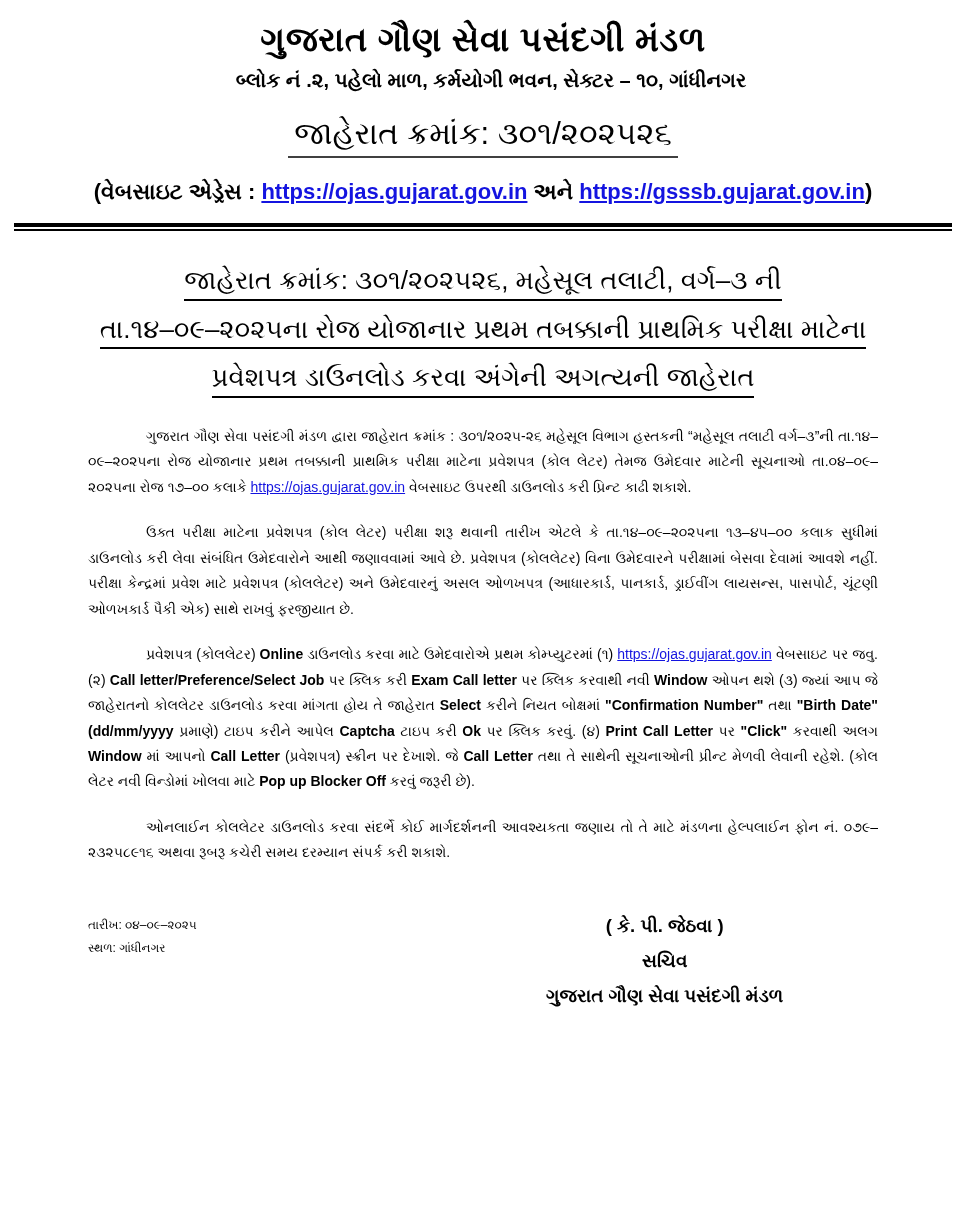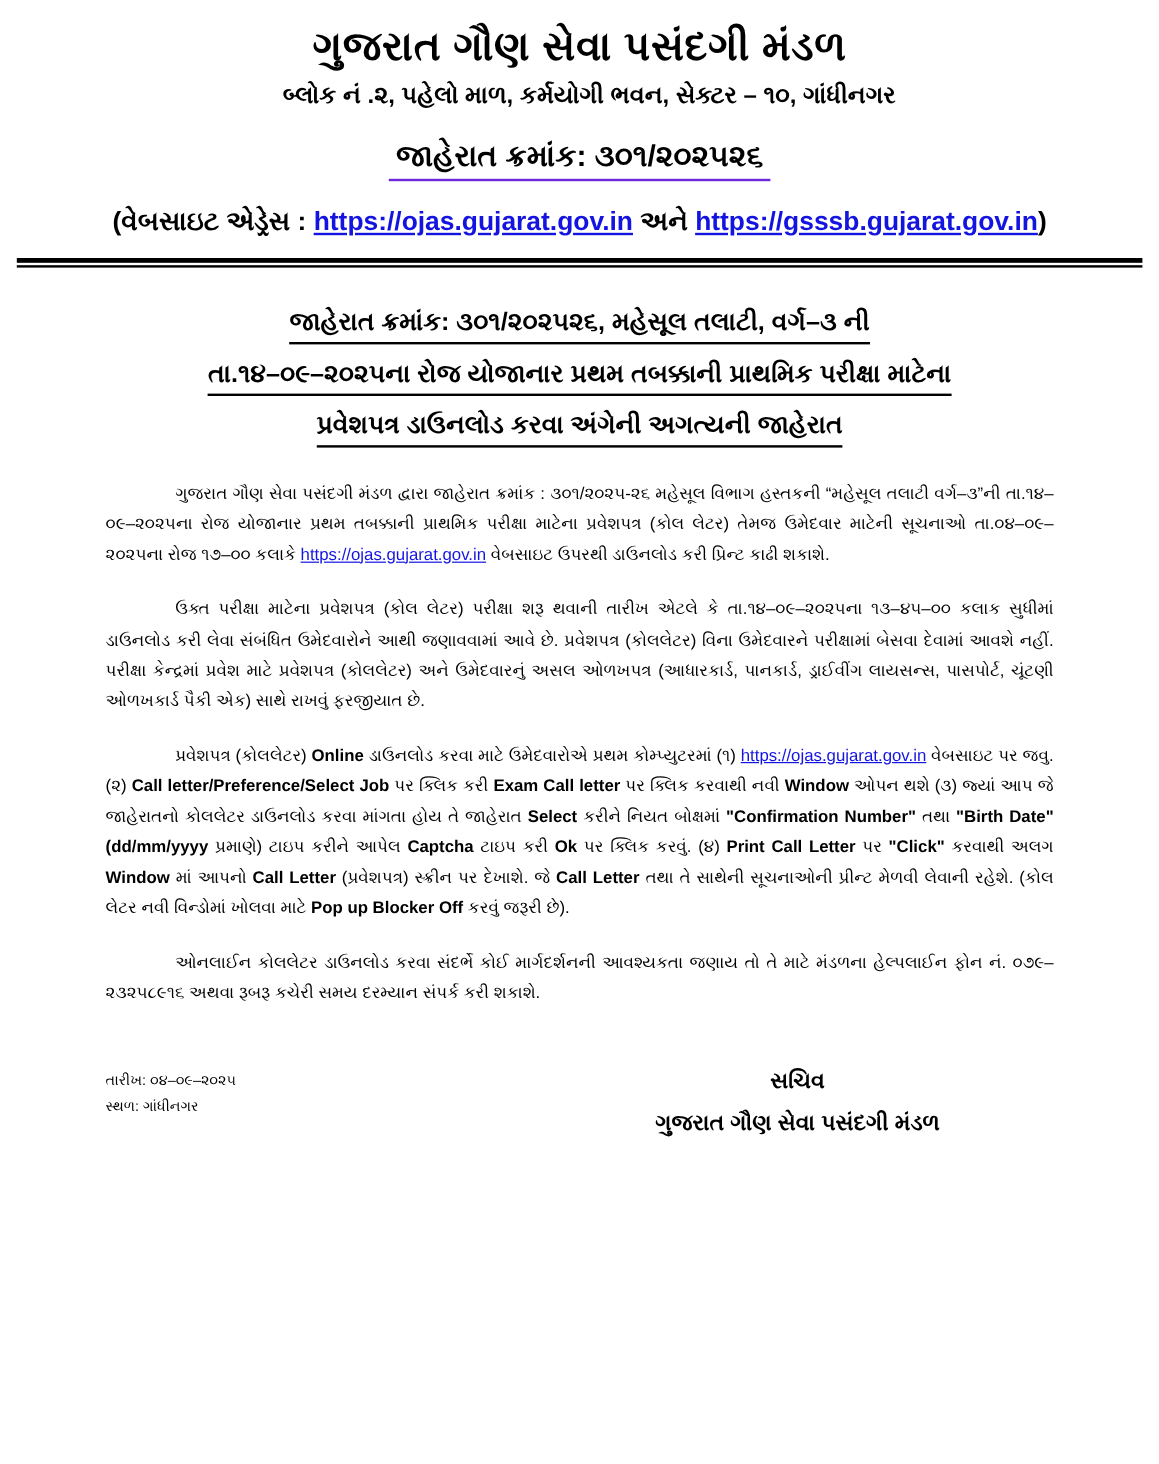--- a/index.html
+++ b/index.html
@@ -39,23 +39,23 @@
     font-size: 20px;
     font-weight: bold;
     line-height: 1.3;
     margin: 0 0 22px 16px;
   }
   .ad-number-wrap {
     margin: 0 0 20px 0;
   }
   .ad-number {
     display: inline-block;
-    font-size: 25px;
-    font-weight: bold;
-    border-bottom: 2px solid #6d28d9;
+    font-size: 31px;
+    font-weight: normal;
+    border-bottom: 2px solid #404040;
     padding: 0 6px 3px 6px;
     line-height: 1.25;
   }
   .website-line {
     font-size: 22px;
     font-weight: bold;
     line-height: 1.3;
     margin: 0 0 16px 0;
   }
   a.link, .link {
@@ -71,22 +71,22 @@
     border-bottom: 2px solid #000;
     height: 2px;
   }
 
   
   .title-block {
     text-align: center;
     margin-top: 34px;
   }
   .title-line {
-    font-size: 21px;
-    font-weight: bold;
+    font-size: 26px;
+    font-weight: normal;
     line-height: 1.18;
     margin: 0 0 13px 0;
   }
   .title-line span.u {
     display: inline-block;
     border-bottom: 2px solid #000;
     padding-bottom: 3px;
   }
 
   
@@ -170,18 +170,19 @@
 
     <p class="para">ઓનલાઈન કોલલેટર ડાઉનલોડ કરવા સંદર્ભે કોઈ માર્ગદર્શનની આવશ્યકતા જણાય તો તે માટે મંડળના હેલ્પલાઈન ફોન નં. ૦૭૯–૨૩૨૫૮૯૧૬ અથવા રૂબરૂ કચેરી સમય દરમ્યાન સંપર્ક કરી શકાશે.</p>
   </div>
 
   <div class="footer">
     <div class="footer-left">
       <span class="footer-line">તારીખ: ૦૪–૦૯–૨૦૨૫</span>
       <span class="footer-line">સ્થળ: ગાંધીનગર</span>
     </div>
     <div class="footer-right">
+      <span class="footer-line">( કે. પી. જેઠવા )</span>
       <span class="footer-line">સચિવ</span>
       <span class="footer-line">ગુજરાત ગૌણ સેવા પસંદગી મંડળ</span>
     </div>
   </div>
 
 </div>
 
 </body></html>

